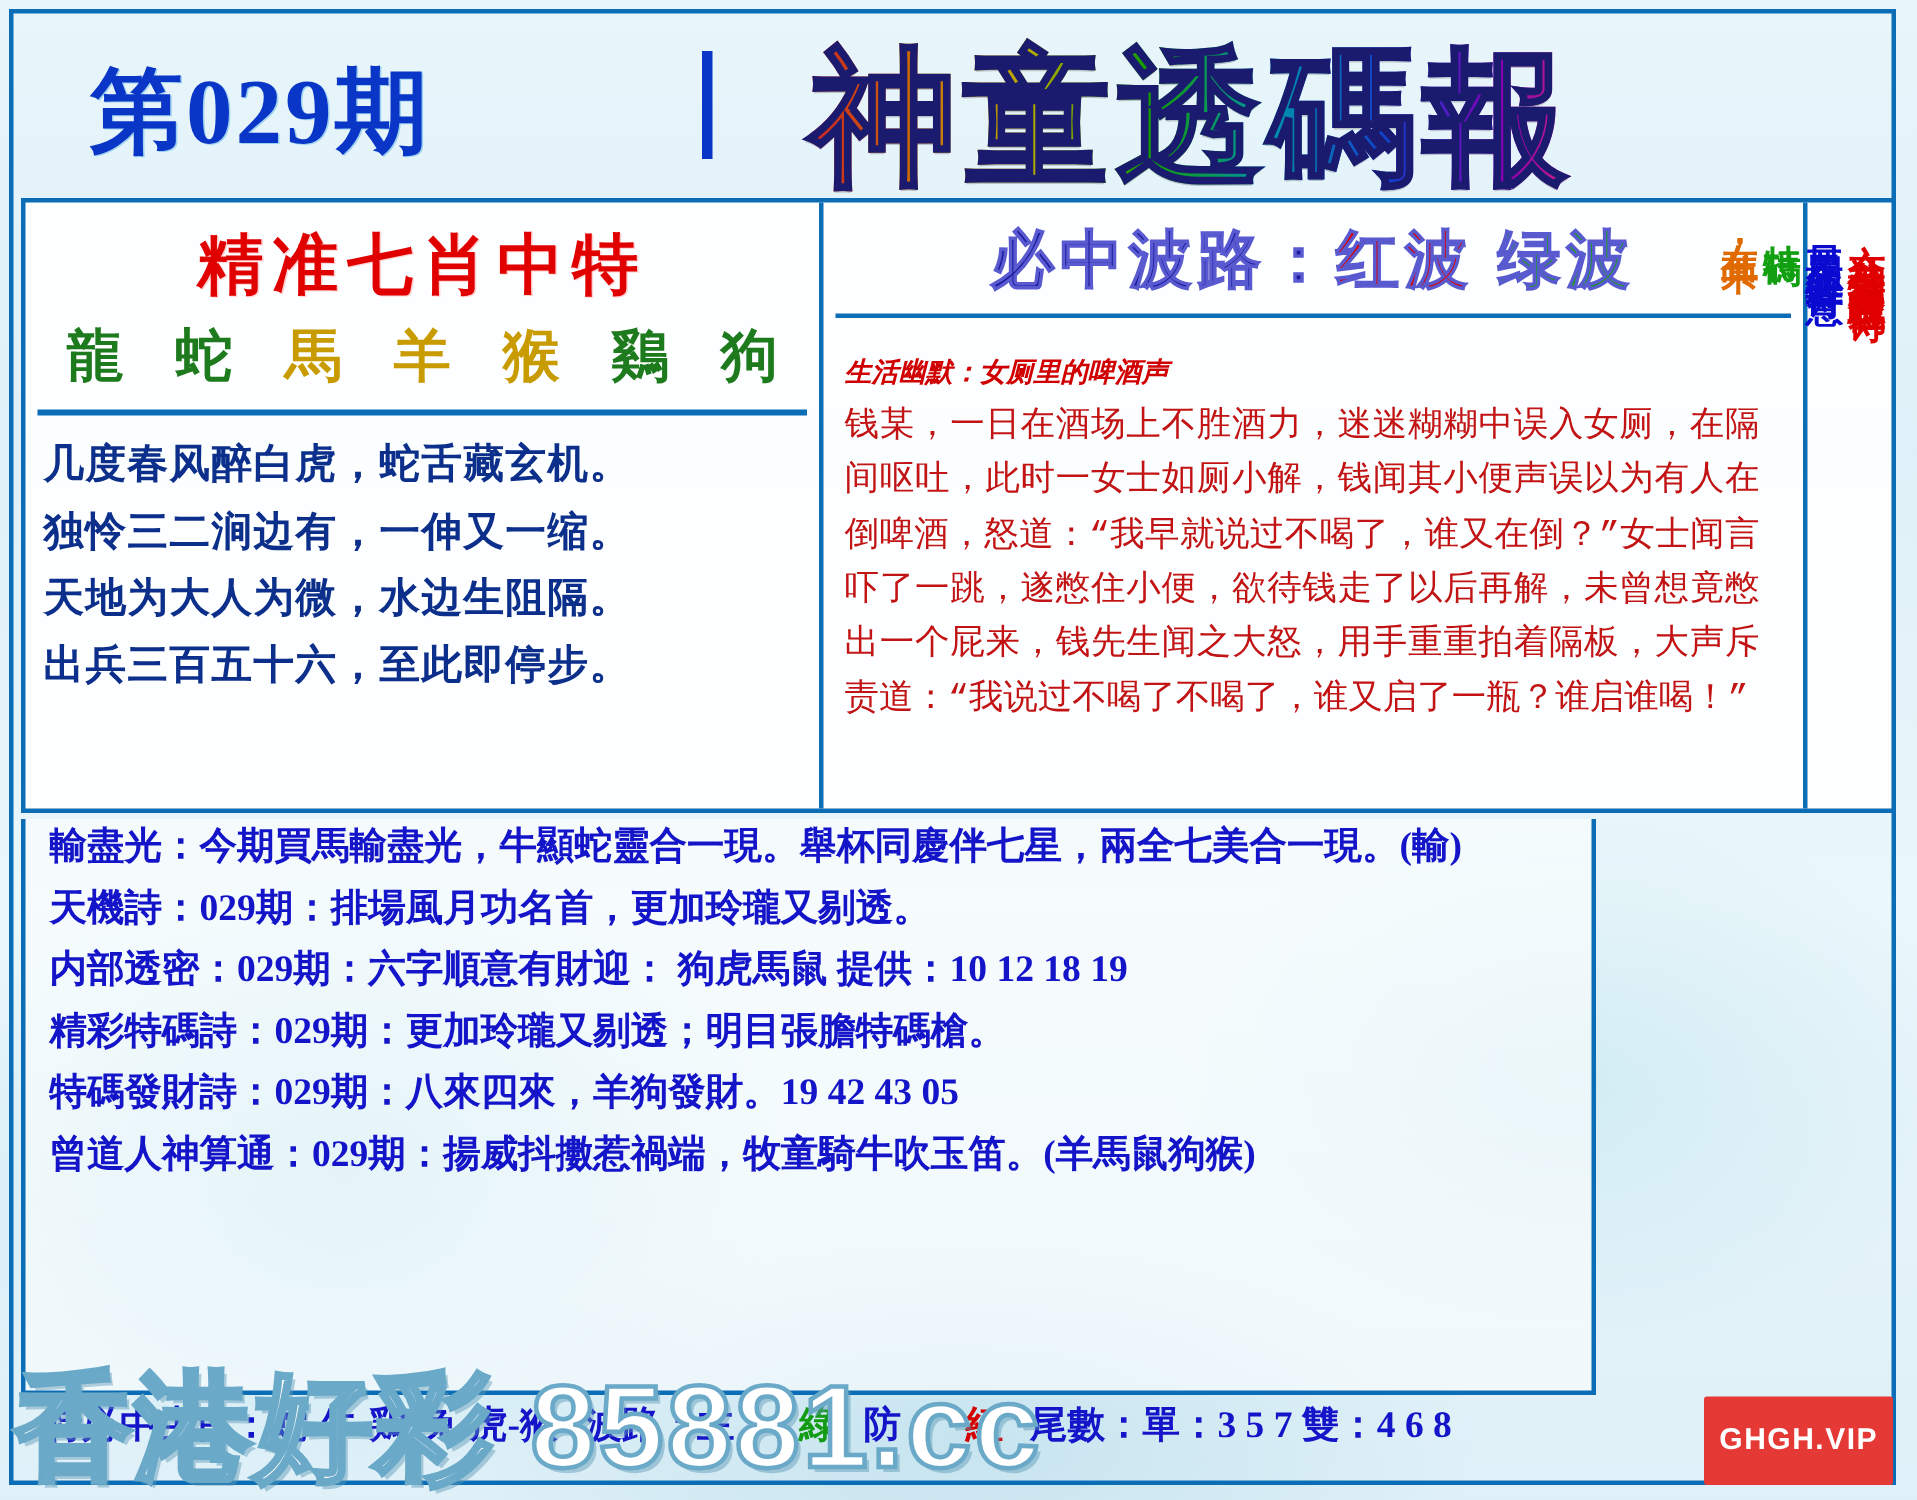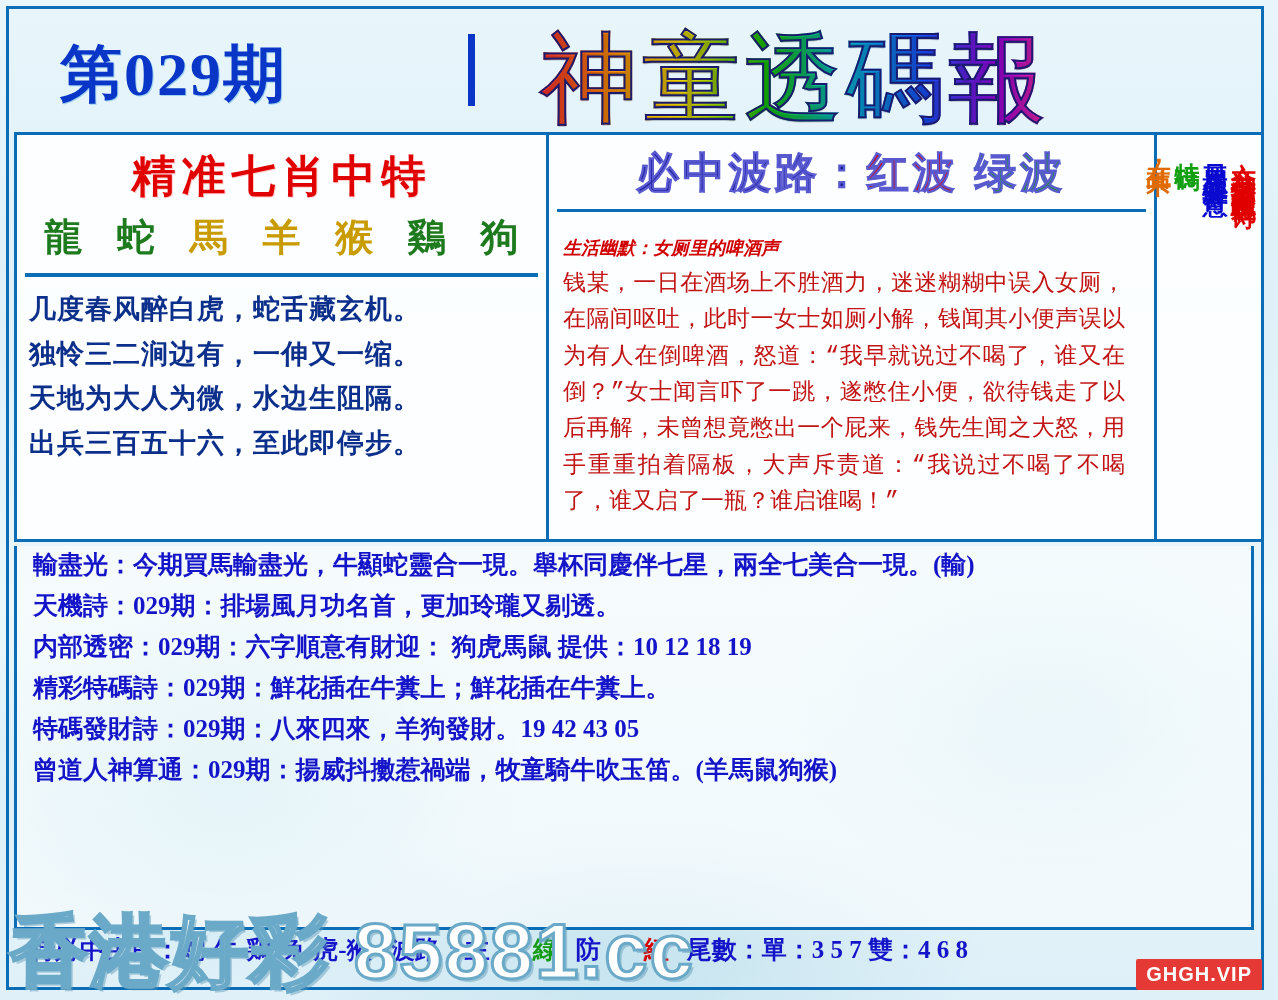--- a/index.html
+++ b/index.html
@@ -37,37 +37,37 @@
     font-size:62px;font-weight:bold;color:#0a36c8;
     font-family:"Liberation Serif",serif;
     letter-spacing:2px;
     text-shadow:1px 1px 0 #9fd2ef;
   }
   .divider-bar{
     position:absolute;left:468px;top:26px;width:7px;height:72px;background:#0a36c8;
   }
   .title{
     position:absolute;left:540px;top:6px;
-    font-size:98px;font-weight:normal;
+    font-size:98px;font-weight:bold;
     letter-spacing:4px;
     font-family:"Liberation Sans",sans-serif;
     background:linear-gradient(90deg,#ff2d2d 0%,#ff8c00 14%,#e8d400 28%,#17c400 44%,#00b9d6 60%,#1a4cff 76%,#a400e0 90%,#ff2da1 100%);
     -webkit-background-clip:text;background-clip:text;color:transparent;
     -webkit-text-stroke:2px #1a1a6e;
     text-shadow:0 2px 0 rgba(0,0,0,.2);
   }
 
   
   .board{
     position:absolute;left:14px;top:132px;width:1250px;height:410px;
     border:3px solid #0b6db5;box-sizing:border-box;background:rgba(255,255,255,.88);
     display:flex;
   }
   .col-left{width:532px;border-right:3px solid #0b6db5;box-sizing:border-box;position:relative;}
-  .col-mid{width:608px;border-right:3px solid #0b6db5;box-sizing:border-box;position:relative;}
+  .col-mid{width:656px;border-right:3px solid #0b6db5;box-sizing:border-box;position:relative;}
   .col-right{flex:1;position:relative;}
 
   .left-title{
     text-align:center;margin-top:12px;
     font-size:44px;font-weight:bold;color:#e00000;
     letter-spacing:6px;font-family:"Liberation Sans",sans-serif;
     text-shadow:1px 1px 0 #ffd2d2;
   }
   .zodiac-row{
     display:flex;justify-content:space-around;align-items:center;
@@ -112,21 +112,21 @@
     font-family:"Liberation Sans",sans-serif;
     line-height:1.05;
   }
   .vcol.a{color:#e00000;}
   .vcol.b{color:#0a0ad0;}
   .vcol.c{color:#12a012;}
   .vcol.d{color:#e06a00;}
 
   
   .lines{
-    position:absolute;left:14px;top:546px;width:1240px;height:384px;
+    position:absolute;left:14px;top:546px;width:1050px;height:384px;
     border:3px solid #0b6db5;border-top:none;box-sizing:border-box;
     padding:6px 16px 0 16px;background:rgba(255,255,255,.55);
   }
   .line{
     font-size:25px;line-height:1.0;margin:0 0 16px 0;
     font-family:"Liberation Serif",serif;font-weight:bold;color:#1414c8;
     white-space:nowrap;
   }
   .line .lbl{color:#1414c8;}
   .line .val{color:#1414c8;}
@@ -150,21 +150,21 @@
     font-family:"Liberation Sans",sans-serif;
     color:#ffffff;
     -webkit-text-stroke:3px #6aa9c8;
     text-shadow:3px 3px 0 rgba(90,150,180,.45);
     letter-spacing:2px;
     pointer-events:none;
   }
   .wm-badge{
     position:absolute;right:16px;bottom:10px;
     background:#e53935;color:#fff;font-weight:bold;
-    font-size:20px;padding:4px 10px;letter-spacing:1px;
+    font-size:20px;padding:18px 10px;letter-spacing:1px;
     font-family:"Liberation Sans",sans-serif;
     border-radius:2px;
   }
 </style>
 </head>
 <body>
 
 <div class="page">
   <div class="bg-art"></div>
   <div class="border-frame"></div>
@@ -220,21 +220,21 @@
     <div class="line">
       <span class="lbl">輸盡光：</span><span class="val">今期買馬輸盡光，牛顯蛇靈合一現。舉杯同慶伴七星，兩全七美合一現。(輸)</span>
     </div>
     <div class="line">
       <span class="lbl">天機詩：</span><span class="val">029期：排場風月功名首，更加玲瓏又剔透。</span>
     </div>
     <div class="line">
       <span class="lbl">内部透密：</span><span class="val">029期：六字順意有財迎：  狗虎馬鼠 提供：10  12  18  19</span>
     </div>
     <div class="line">
-      <span class="lbl">精彩特碼詩：</span><span class="val">029期：鮮花插在牛糞上；鮮花插在牛糞上。</span>
+      <span class="lbl">精彩特碼詩：</span><span class="val">029期：更加玲瓏又剔透；明目張膽特碼槍。</span>
     </div>
     <div class="line">
       <span class="lbl">特碼發財詩：</span><span class="val">029期：八來四來，羊狗發財。19  42  43  05</span>
     </div>
     <div class="line">
       <span class="lbl">曾道人神算通：</span><span class="val">029期：揚威抖擻惹禍端，牧童騎牛吹玉笛。(羊馬鼠狗猴)</span>
     </div>
   </div>
 
   <div class="bottom">

